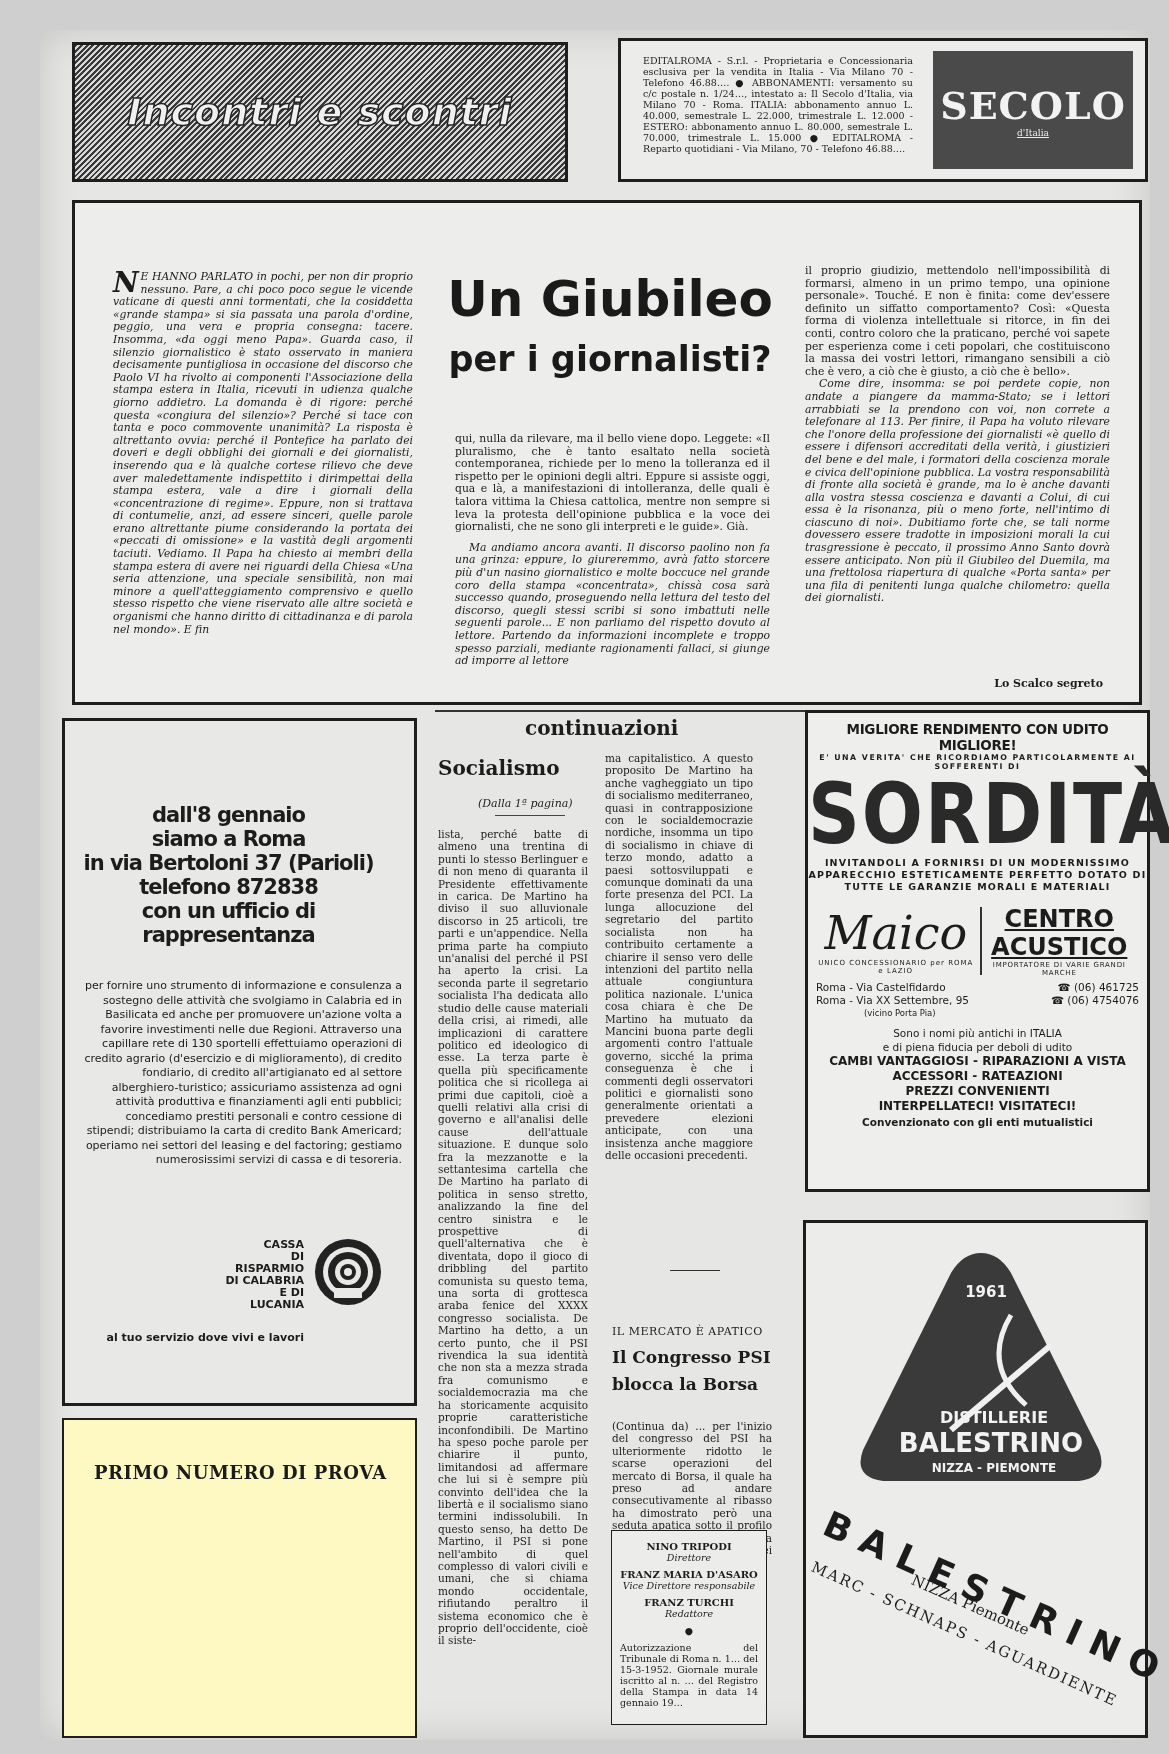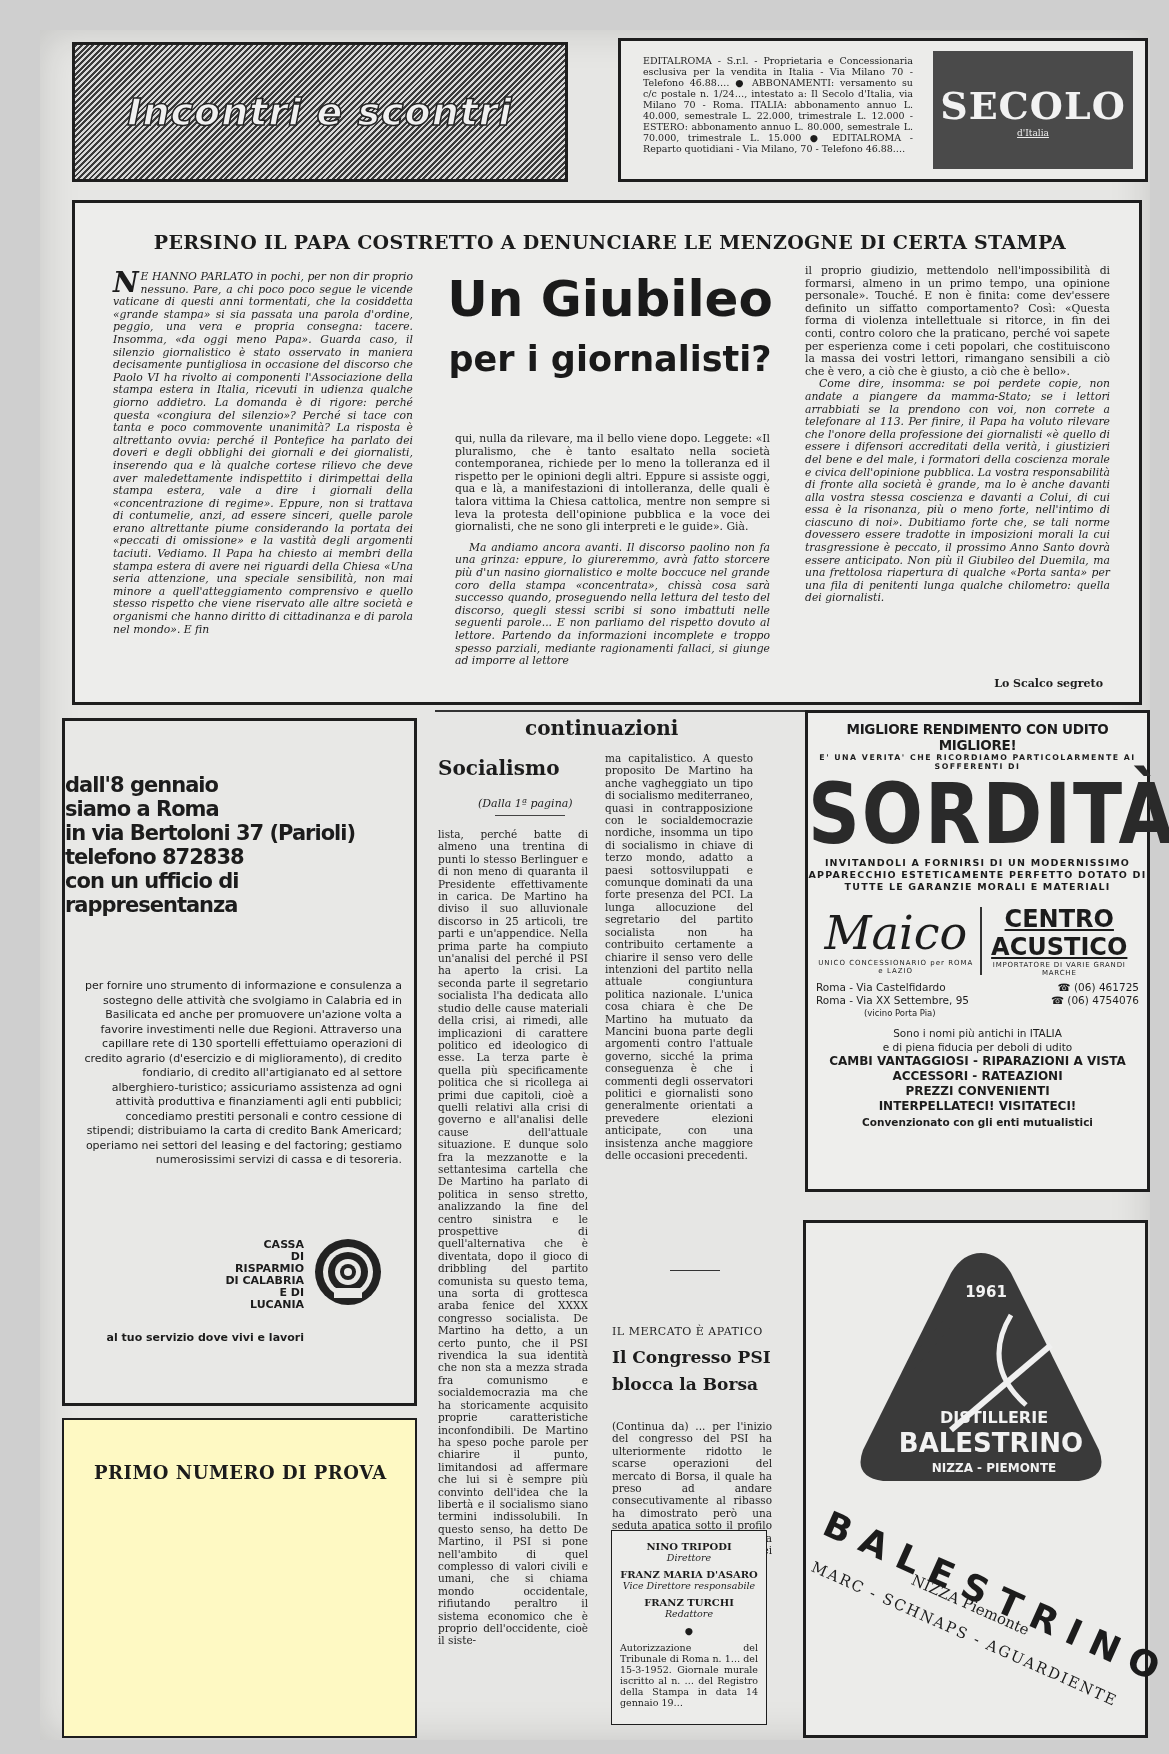--- a/index.html
+++ b/index.html
@@ -22,21 +22,21 @@
   .col1 { left:38px; top:68px; width:300px; }
   .col1 .drop { float:left; font-size:28px; line-height:24px; margin-right:2px; font-weight:bold; }
   .col2 { left:380px; top:230px; width:315px; }
   .col3 { left:730px; top:62px; width:305px; }
   .bigtitle { position:absolute; left:360px; top:64px; width:350px; text-align:center; font-family:"DejaVu Sans", sans-serif; font-weight:bold; color:#1a1a1a; }
   .bigtitle .l1 { font-size:50px; line-height:64px; }
   .bigtitle .l2 { font-size:35px; line-height:56px; }
   .signature { position:absolute; right:36px; bottom:12px; font-weight:bold; font-size:11px; }
   
   .bank { left:22px; top:688px; width:355px; height:688px; background:#e8e8e6; }
-  .bank .head { position:absolute; right:22px; top:52px; text-align:left; font-family:"DejaVu Sans", sans-serif; font-weight:bold; font-size:21px; line-height:24px; letter-spacing:-1px; }
+  .bank .head { position:absolute; right:22px; top:82px; text-align:center; font-family:"DejaVu Sans", sans-serif; font-weight:bold; font-size:21px; line-height:24px; letter-spacing:-1px; }
   .bank .body { position:absolute; left:12px; right:12px; top:258px; text-align:right; font-family:"DejaVu Sans", sans-serif; font-size:11px; line-height:14.5px; }
   .bank .logo-words { position:absolute; right:110px; top:518px; text-align:right; font-family:"DejaVu Sans", sans-serif; font-weight:bold; font-size:11px; line-height:12px; }
   .bank .emblem { position:absolute; right:30px; top:515px; width:72px; height:72px; }
   .bank .tagline { position:absolute; right:110px; top:610px; font-family:"DejaVu Sans", sans-serif; font-weight:bold; font-size:11px; }
   .prova { left:22px; top:1388px; width:355px; height:320px; background:#fef9c3; border-width:2px; }
   .prova .t { position:absolute; left:30px; top:42px; font-weight:bold; font-size:18px; letter-spacing:0.5px; }
   
   .cont-title { position:absolute; left:485px; top:686px; font-weight:bold; font-size:20px; }
   .soc-title { position:absolute; left:398px; top:726px; font-weight:bold; font-size:20px; }
   .soc-sub { position:absolute; left:438px; top:767px; font-style:italic; font-size:11px; }
@@ -93,21 +93,20 @@
   </div>
   <div class="box imprint">
     <div class="txt">EDITALROMA - S.r.l. - Proprietaria e Concessionaria esclusiva per la vendita in Italia - Via Milano 70 - Telefono 46.88.… ● ABBONAMENTI: versamento su c/c postale n. 1/24…, intestato a: Il Secolo d'Italia, via Milano 70 - Roma. ITALIA: abbonamento annuo L. 40.000, semestrale L. 22.000, trimestrale L. 12.000 - ESTERO: abbonamento annuo L. 80.000, semestrale L. 70.000, trimestrale L. 15.000 ● EDITALROMA - Reparto quotidiani - Via Milano, 70 - Telefono 46.88.…</div>
     <div class="logo">
       <div class="t">SECOLO</div>
       <div class="s">d'Italia</div>
     </div>
   </div>
 
   <div class="box article">
-    <div class="headline">PERSINO IL PAPA COSTRETTO A DENUNCIARE LE MENZOGNE DI CERTA STAMPA</div>
     <div class="col col1 it">
       <span class="drop">N</span><span>E HANNO PARLATO in pochi, per non dir proprio nessuno. Pare, a chi poco poco segue le vicende vaticane di questi anni tormentati, che la cosiddetta «grande stampa» si sia passata una parola d'ordine, peggio, una vera e propria consegna: tacere. Insomma, «da oggi meno Papa». Guarda caso, il silenzio giornalistico è stato osservato in maniera decisamente puntigliosa in occasione del discorso che Paolo VI ha rivolto ai componenti l'Associazione della stampa estera in Italia, ricevuti in udienza qualche giorno addietro. La domanda è di rigore: perché questa «congiura del silenzio»? Perché si tace con tanta e poco commovente unanimità? La risposta è altrettanto ovvia: perché il Pontefice ha parlato dei doveri e degli obblighi dei giornali e dei giornalisti, inserendo qua e là qualche cortese rilievo che deve aver maledettamente indispettito i dirimpettai della stampa estera, vale a dire i giornali della «concentrazione di regime». Eppure, non si trattava di contumelie, anzi, ad essere sinceri, quelle parole erano altrettante piume considerando la portata dei «peccati di omissione» e la vastità degli argomenti taciuti. Vediamo. Il Papa ha chiesto ai membri della stampa estera di avere nei riguardi della Chiesa «Una seria attenzione, una speciale sensibilità, non mai minore a quell'atteggiamento comprensivo e quello stesso rispetto che viene riservato alle altre società e organismi che hanno diritto di cittadinanza e di parola nel mondo». E fin</span>
     </div>
     <div class="bigtitle">
       <div class="l1">Un Giubileo</div>
       <div class="l2">per i giornalisti?</div>
     </div>
     <div class="col col2">
       <p style="margin:0 0 8px">qui, nulla da rilevare, ma il bello viene dopo. Leggete: «Il pluralismo, che è tanto esaltato nella società contemporanea, richiede per lo meno la tolleranza ed il rispetto per le opinioni degli altri. Eppure si assiste oggi, qua e là, a manifestazioni di intolleranza, delle quali è talora vittima la Chiesa cattolica, mentre non sempre si leva la protesta dell'opinione pubblica e la voce dei giornalisti, che ne sono gli interpreti e le guide». Già.</p>
       <p class="it" style="margin:0;font-style:italic;text-indent:14px">Ma andiamo ancora avanti. Il discorso paolino non fa una grinza: eppure, lo giureremmo, avrà fatto storcere più d'un nasino giornalistico e molte boccuce nel grande coro della stampa «concentrata», chissà cosa sarà successo quando, proseguendo nella lettura del testo del discorso, quegli stessi scribi si sono imbattuti nelle seguenti parole... E non parliamo del rispetto dovuto al lettore. Partendo da informazioni incomplete e troppo spesso parziali, mediante ragionamenti fallaci, si giunge ad imporre al lettore</p>

